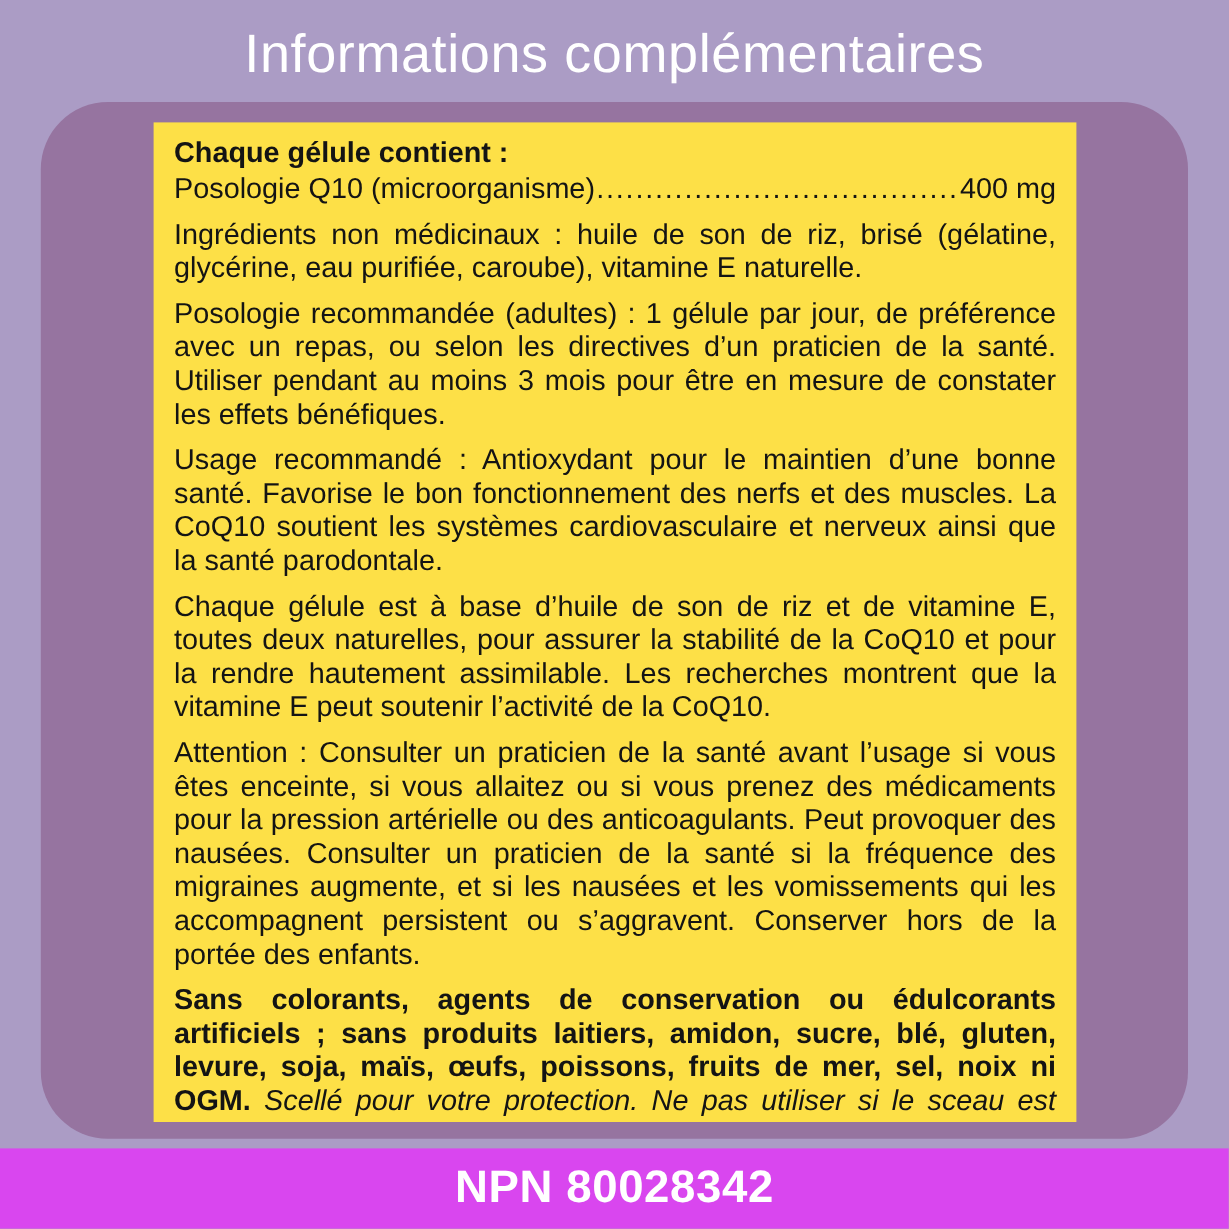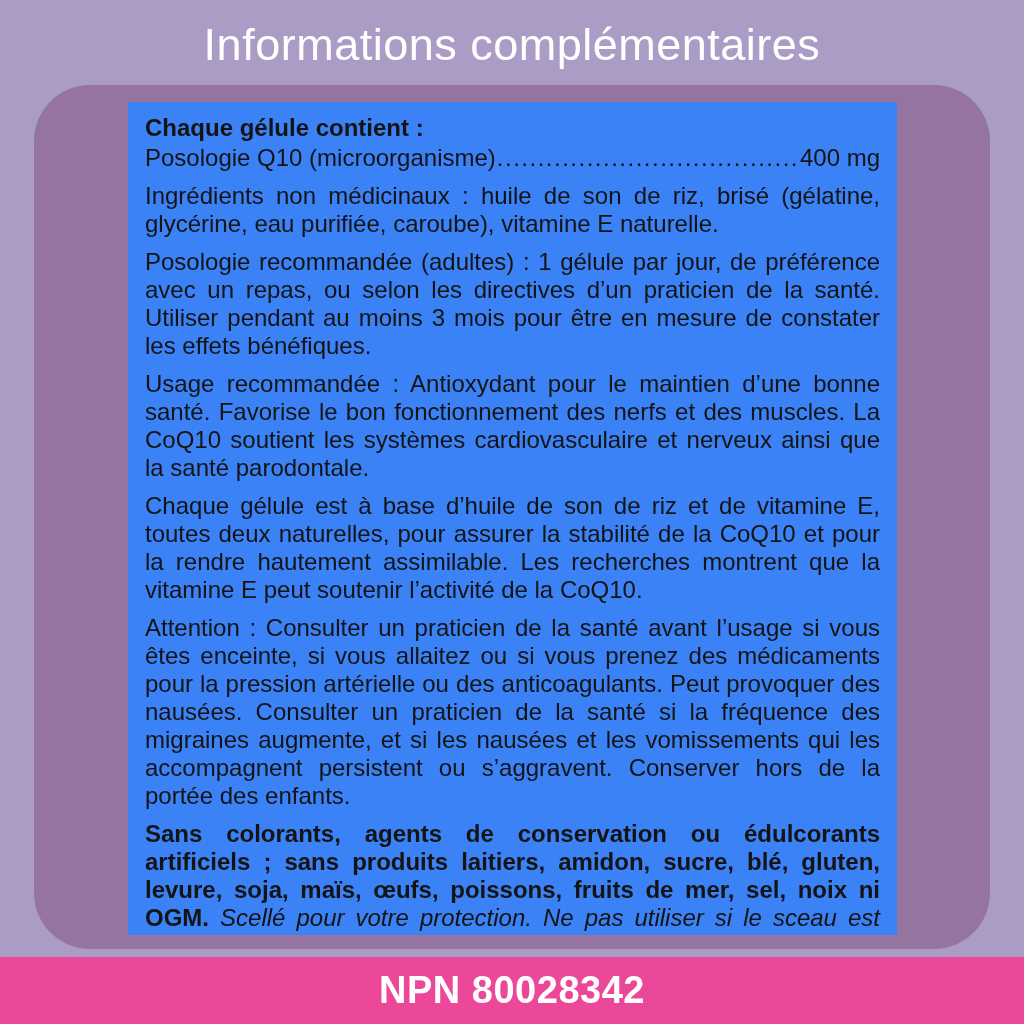--- a/index.html
+++ b/index.html
@@ -39,21 +39,21 @@
     left: 34px; top: 85px;
     width: 956px; height: 864px;
     background: #9674a0;
     border-radius: 56px;
   }
   .card {
     position: absolute;
     left: 94px; top: 17px;
     width: 769px; height: 833px;
     box-sizing: border-box;
-    background: #3b82f6;
+    background: #fde047;
     padding: 12px 17px 10px 17px;
     overflow: hidden;
     color: #141414;
     font-size: 24px;
     line-height: 28px;
     text-align: justify;
   }
   .contains-heading {
     margin: 0 0 2px 0;
     font-weight: 700;
@@ -73,21 +73,21 @@
     margin: 0 1px;
   }
   .para { margin: 10px 0 0 0; }
   .para b.lead { font-weight: 400; }
   .allergen b  { font-weight: 700; }
   .allergen i  { font-weight: 400; font-style: italic; }
   .footer {
     position: absolute;
     left: 0; top: 957px;
     width: 1024px; height: 67px;
-    background: #ec4899;
+    background: #d946ef;
     display: flex;
     align-items: center;
     justify-content: center;
   }
   .footer span {
     color: #ffffff;
     font-size: 38px;
     font-weight: 700;
     letter-spacing: 0.5px;
   }
@@ -109,21 +109,21 @@
       <div class="dose-row">
         <span class="name">Posologie Q10 (microorganisme)</span>
         <span class="dots">................................................................................................................................................................</span>
         <span class="amount">400 mg</span>
       </div>
 
       <p class="para"><b class="lead">Ingrédients non médicinaux :</b> <span>huile de son de riz, brisé (gélatine, glycérine, eau purifiée, caroube), vitamine E naturelle.</span></p>
 
       <p class="para"><b class="lead">Posologie recommandée (adultes) :</b> <span>1 gélule par jour, de préférence avec un repas, ou selon les directives d’un praticien de la santé. Utiliser pendant au moins 3 mois pour être en mesure de constater les effets bénéfiques.</span></p>
 
-      <p class="para"><b class="lead">Usage recommandée :</b> <span>Antioxydant pour le maintien d’une bonne santé. Favorise le bon fonctionnement des nerfs et des muscles. La CoQ10 soutient les systèmes cardiovasculaire et nerveux ainsi que la santé parodontale.</span></p>
+      <p class="para"><b class="lead">Usage recommandé :</b> <span>Antioxydant pour le maintien d’une bonne santé. Favorise le bon fonctionnement des nerfs et des muscles. La CoQ10 soutient les systèmes cardiovasculaire et nerveux ainsi que la santé parodontale.</span></p>
 
       <p class="para"><b class="lead"></b> <span>Chaque gélule est à base d’huile de son de riz et de vitamine E, toutes deux naturelles, pour assurer la stabilité de la CoQ10 et pour la rendre hautement assimilable. Les recherches montrent que la vitamine E peut soutenir l’activité de la CoQ10.</span></p>
 
       <p class="para"><b class="lead">Attention :</b> <span>Consulter un praticien de la santé avant l’usage si vous êtes enceinte, si vous allaitez ou si vous prenez des médicaments pour la pression artérielle ou des anticoagulants. Peut provoquer des nausées. Consulter un praticien de la santé si la fréquence des migraines augmente, et si les nausées et les vomissements qui les accompagnent persistent ou s’aggravent. Conserver hors de la portée des enfants.</span></p>
 
       <p class="para allergen"><b>Sans colorants, agents de conservation ou édulcorants artificiels ; sans produits laitiers, amidon, sucre, blé, gluten, levure, soja, maïs, œufs, poissons, fruits de mer, sel, noix ni OGM.</b> <i>Scellé pour votre protection. Ne pas utiliser si le sceau est brisé. Pour conserver la fraîcheur, garder au frais et au sec.</i></p>
 
     </div>
   </div>
 

